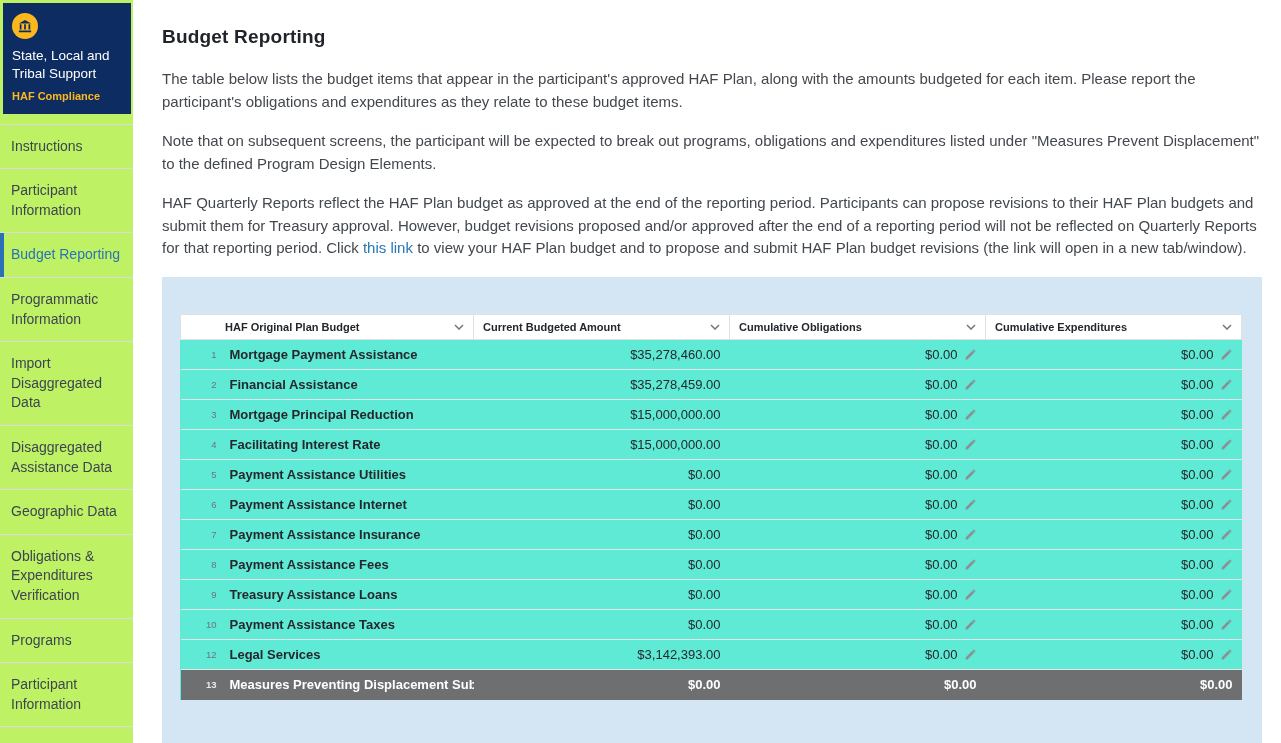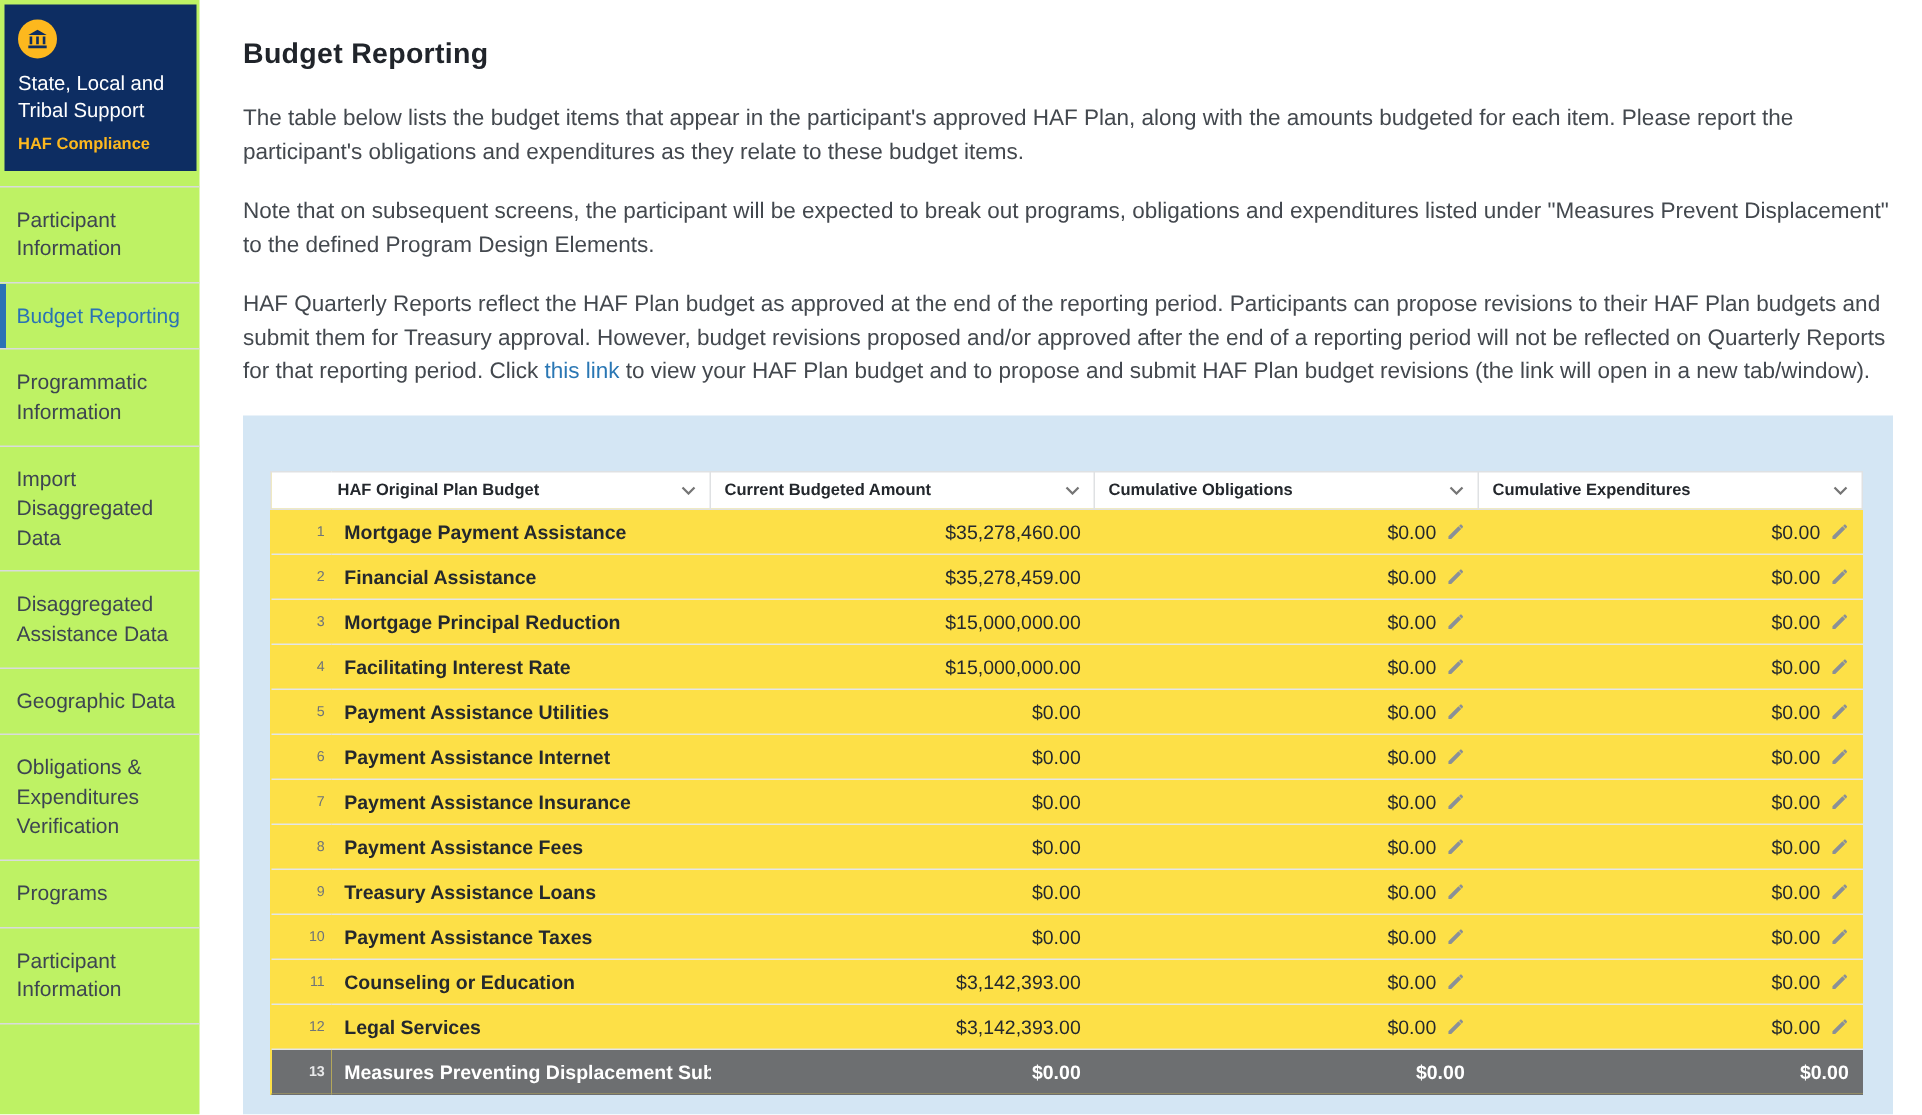--- a/index.html
+++ b/index.html
@@ -47,21 +47,21 @@
   .para { font-size: 15px; color: #43484e; line-height: 1.5; margin: 0 0 17px; }
   .link { color: var(--link, #2a77b4); cursor: pointer; text-decoration: none; }
 
   
   .panel {
     background: var(--panel-bg, #d4e6f4);
     padding: 37px 20px 40px 18px;
     height: 480px;
   }
   table {
-    width: 100%; border-collapse: collapse; background: #fde047;
+    width: 100%; border-collapse: collapse; background: #5eead4;
     table-layout: fixed;
   }
   th {
     background: #fff; border: 1px solid #dfe1e3;
     padding: 5px 9px; height: 25px;
     font-size: 11px; font-weight: 700; color: #23272c; text-align: left;
   }
   th.first { padding-left: 44px; }
   .hwrap { display: flex; align-items: center; justify-content: space-between; }
   .chev { display: inline-flex; align-items: center; margin-left: 6px; cursor: pointer; }
@@ -89,20 +89,21 @@
   <div class="brand">
     <div class="brand-seal">
       <svg width="14" height="14" viewBox="0 0 16 16" fill="#0d2d62">
         <path d="M8 1L1 5h14L8 1zM2 6h2v6H2zM7 6h2v6H7zM12 6h2v6h-2zM1 13h14v2H1z"></path>
       </svg>
     </div>
     <div class="brand-title">State, Local and Tribal Support</div>
     <div class="brand-sub">HAF Compliance</div>
   </div>
   <nav class="side-nav" id="side-nav">
+      <div class="nav-item">Instructions</div>
       <div class="nav-item">Participant Information</div>
       <div class="nav-item active">Budget Reporting</div>
       <div class="nav-item">Programmatic Information</div>
       <div class="nav-item">Import Disaggregated Data</div>
       <div class="nav-item">Disaggregated Assistance Data</div>
       <div class="nav-item">Geographic Data</div>
       <div class="nav-item">Obligations &amp; Expenditures Verification</div>
       <div class="nav-item">Programs</div>
       <div class="nav-item">Participant Information</div>
     </nav>
@@ -372,41 +373,20 @@
             <td class="amt edit">
               <div class="cellwrap">
                 <span>$0.00</span>
                 <button class="pencil"><svg width="13" height="13" viewBox="0 0 16 16" fill="#8a9097">
                     <path d="M2 11.7V14h2.3l8.2-8.2-2.3-2.3L2 11.7zM13.9 4.2c.2-.2.2-.6 0-.8l-1.3-1.3c-.2-.2-.6-.2-.8 0l-1.1 1.1 2.3 2.3 .9-1.3z"></path>
                   </svg></button>
               </div>
             </td>
           </tr>
           <tr class="">
-            <td class="num">11</td>
-            <td class="name">Counseling or Education</td>
-            <td class="amt">$3,142,393.00</td>
-            <td class="amt edit">
-              <div class="cellwrap">
-                <span>$0.00</span>
-                <button class="pencil"><svg width="13" height="13" viewBox="0 0 16 16" fill="#8a9097">
-                    <path d="M2 11.7V14h2.3l8.2-8.2-2.3-2.3L2 11.7zM13.9 4.2c.2-.2.2-.6 0-.8l-1.3-1.3c-.2-.2-.6-.2-.8 0l-1.1 1.1 2.3 2.3 .9-1.3z"></path>
-                  </svg></button>
-              </div>
-            </td>
-            <td class="amt edit">
-              <div class="cellwrap">
-                <span>$0.00</span>
-                <button class="pencil"><svg width="13" height="13" viewBox="0 0 16 16" fill="#8a9097">
-                    <path d="M2 11.7V14h2.3l8.2-8.2-2.3-2.3L2 11.7zM13.9 4.2c.2-.2.2-.6 0-.8l-1.3-1.3c-.2-.2-.6-.2-.8 0l-1.1 1.1 2.3 2.3 .9-1.3z"></path>
-                  </svg></button>
-              </div>
-            </td>
-          </tr>
-          <tr class="">
             <td class="num">12</td>
             <td class="name">Legal Services</td>
             <td class="amt">$3,142,393.00</td>
             <td class="amt edit">
               <div class="cellwrap">
                 <span>$0.00</span>
                 <button class="pencil"><svg width="13" height="13" viewBox="0 0 16 16" fill="#8a9097">
                     <path d="M2 11.7V14h2.3l8.2-8.2-2.3-2.3L2 11.7zM13.9 4.2c.2-.2.2-.6 0-.8l-1.3-1.3c-.2-.2-.6-.2-.8 0l-1.1 1.1 2.3 2.3 .9-1.3z"></path>
                   </svg></button>
               </div>

